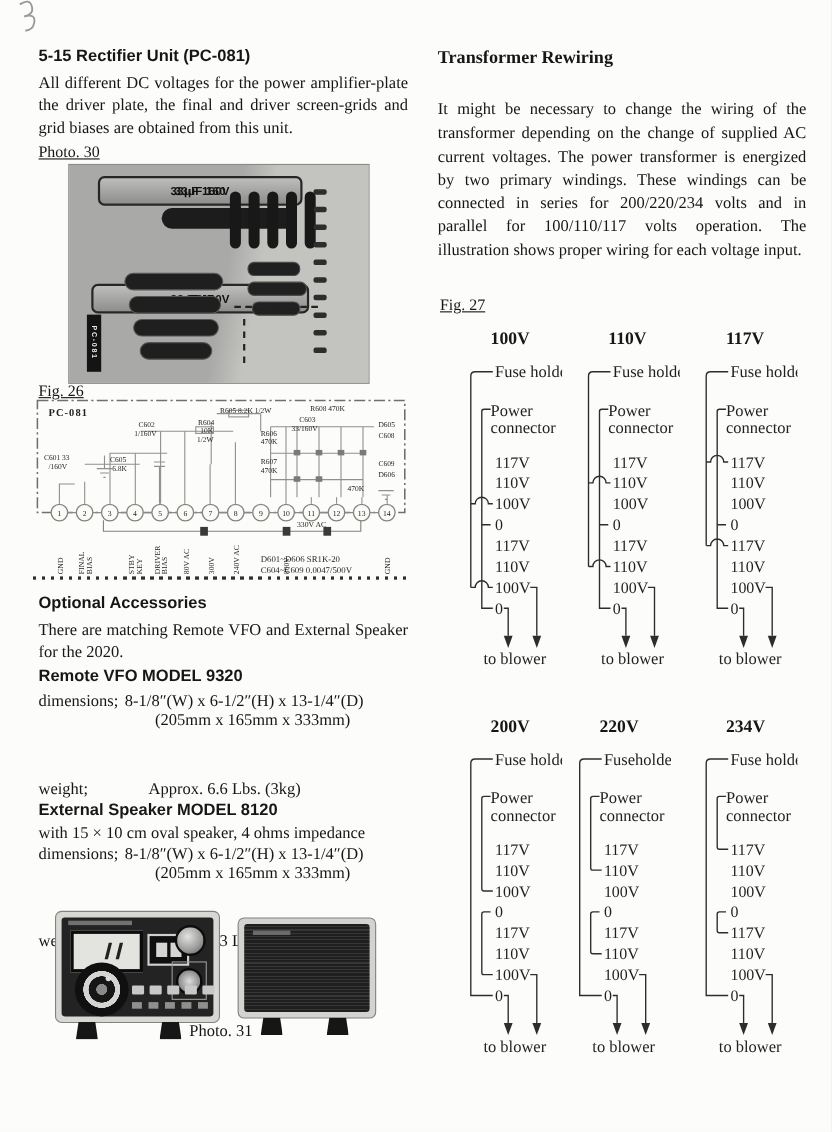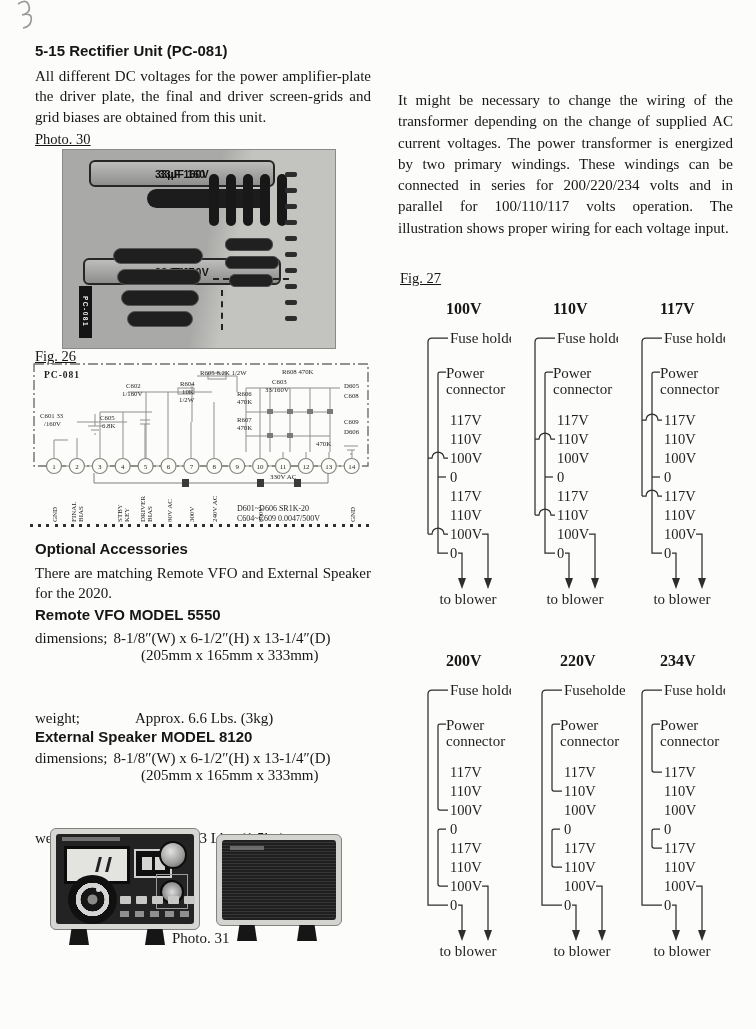--- a/index.html
+++ b/index.html
@@ -268,35 +268,36 @@
       <text x="205" y="149" font-size="8" fill="#6e6e6c">D601~D606  SR1K-20</text>
       <text x="205" y="159" font-size="8" fill="#6e6e6c">C604~C609  0.0047/500V</text>
     </svg>
 
   <div class="abs dotted-sep" style="left:30px;top:524px;width:344px"></div>
 
   <div class="abs h-sans" style="left:35px;top:540px">Optional Accessories</div>
 
   <div class="abs body-text" style="left:35px;top:563px;width:336px">There are matching Remote VFO and External Speaker for the 2020.</div>
 
-  <div class="abs h-sans" style="left:35px;top:606px">Remote VFO MODEL 5550</div>
+  <div class="abs h-sans" style="left:35px;top:606px">Remote VFO MODEL 9320</div>
 
   <div class="abs" style="left:35px;top:630px;width:338px">
     <div class="spec">
       <span class="sl">dimensions;</span><span>8-1/8″(W) x 6-1/2″(H) x 13-1/4″(D)</span>
     </div>
     <div class="spec ind">(205mm x 165mm x 333mm)</div>
     <div class="spec">
       <span class="sl w">weight;</span><span>Approx. 6.6 Lbs. (3kg)</span>
     </div>
   </div>
 
   <div class="abs h-sans" style="left:35px;top:728px">External Speaker MODEL 8120</div>
 
   <div class="abs" style="left:35px;top:750px;width:338px">
+    <div class="spec" style="margin-bottom:2px">with 15 × 10 cm oval speaker, 4 ohms impedance</div>
     <div class="spec">
       <span class="sl">dimensions;</span><span>8-1/8″(W) x 6-1/2″(H) x 13-1/4″(D)</span>
     </div>
     <div class="spec ind">(205mm x 165mm x 333mm)</div>
     <div class="spec">
       <span class="sl w">weight;</span><span>Approx. 3.3 Lbs. (1.5kg)</span>
     </div>
   </div>
 
   <div class="dev vfo">
@@ -335,20 +336,21 @@
   </div>
 
   <div class="dev spk">
     <div class="grille"></div>
     <div class="foot f1"></div>
     <div class="foot f2"></div>
   </div>
 
   <div class="abs" style="left:172px;top:930px;font-size:15px">Photo. 31</div>
 
+  <div class="abs h-serif" style="left:398px;top:42px">Transformer Rewiring</div>
 
   <div class="abs body-text-r" style="left:398px;top:90px;width:335px">It might be necessary to change the wiring of the transformer depending on the change of supplied AC current voltages. The power transformer is energized by two primary windings. These windings can be connected in series for 200/220/234 volts and in parallel for 100/110/117 volts operation. The illustration shows proper wiring for each voltage input.</div>
 
   <div class="abs fig-label" style="left:400px;top:270px">Fig. 27</div>
 
   <div id="fig27-g1" class="f27group" style="left:404px;top:300px">
       <div class="f27col" style="left: 0px;">
         <div class="f27h">100V</div>
         <svg width="107" height="284">
           <text x="46" y="15" font-size="15">Fuse holder</text>
@@ -445,21 +447,21 @@
           <text x="64" y="276" font-size="15" text-anchor="middle">to blower</text>
           <path d="M44,10 L28,10 Q24,10 24,14 L24,225 L44,225" fill="none" stroke="#2d2d2d" stroke-width="1.25"></path>
           <path d="M42,44 L36,44 Q34,44 34,46 L34,128 Q34,130 36,130 L44,130" fill="none" stroke="#2d2d2d" stroke-width="1.25"></path>
           <path d="M42,149 L36,149 Q34,149 34,151 L34,204 Q34,206 36,206 L44,206" fill="none" stroke="#2d2d2d" stroke-width="1.25"></path>
           <path d="M78,206 L84,206 L84,250" fill="none" stroke="#2d2d2d" stroke-width="1.25"></path>
           <path d="M54,225 L58,225 L58,250" fill="none" stroke="#2d2d2d" stroke-width="1.25"></path>
           <polygon points="80,250 88,250 84,261" fill="#2d2d2d"></polygon>
           <polygon points="54,250 62,250 58,261" fill="#2d2d2d"></polygon>
         </svg>
       </div>
-      <div class="f27col" style="left: 114px;">
+      <div class="f27col" style="left: 99px;">
         <div class="f27h">220V</div>
         <svg width="107" height="284">
           <text x="46" y="15" font-size="15">Fuseholder</text>
           <text x="42" y="50" font-size="15">Power</text>
           <text x="42" y="66" font-size="15">connector</text>
           <text x="46" y="97" font-size="14.5">117V</text>
           <text x="46" y="116" font-size="14.5">110V</text>
           <text x="46" y="135" font-size="14.5">100V</text>
           <text x="46" y="154" font-size="14.5">0</text>
           <text x="46" y="173" font-size="14.5">117V</text>

